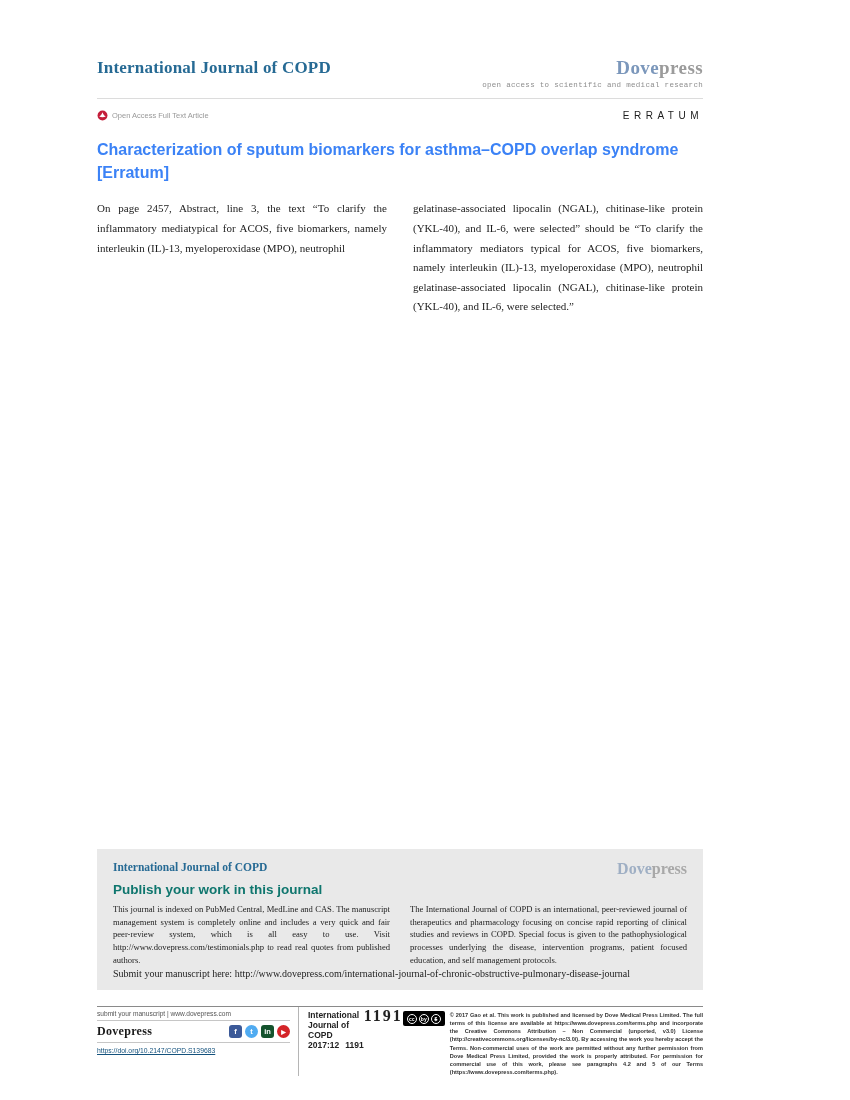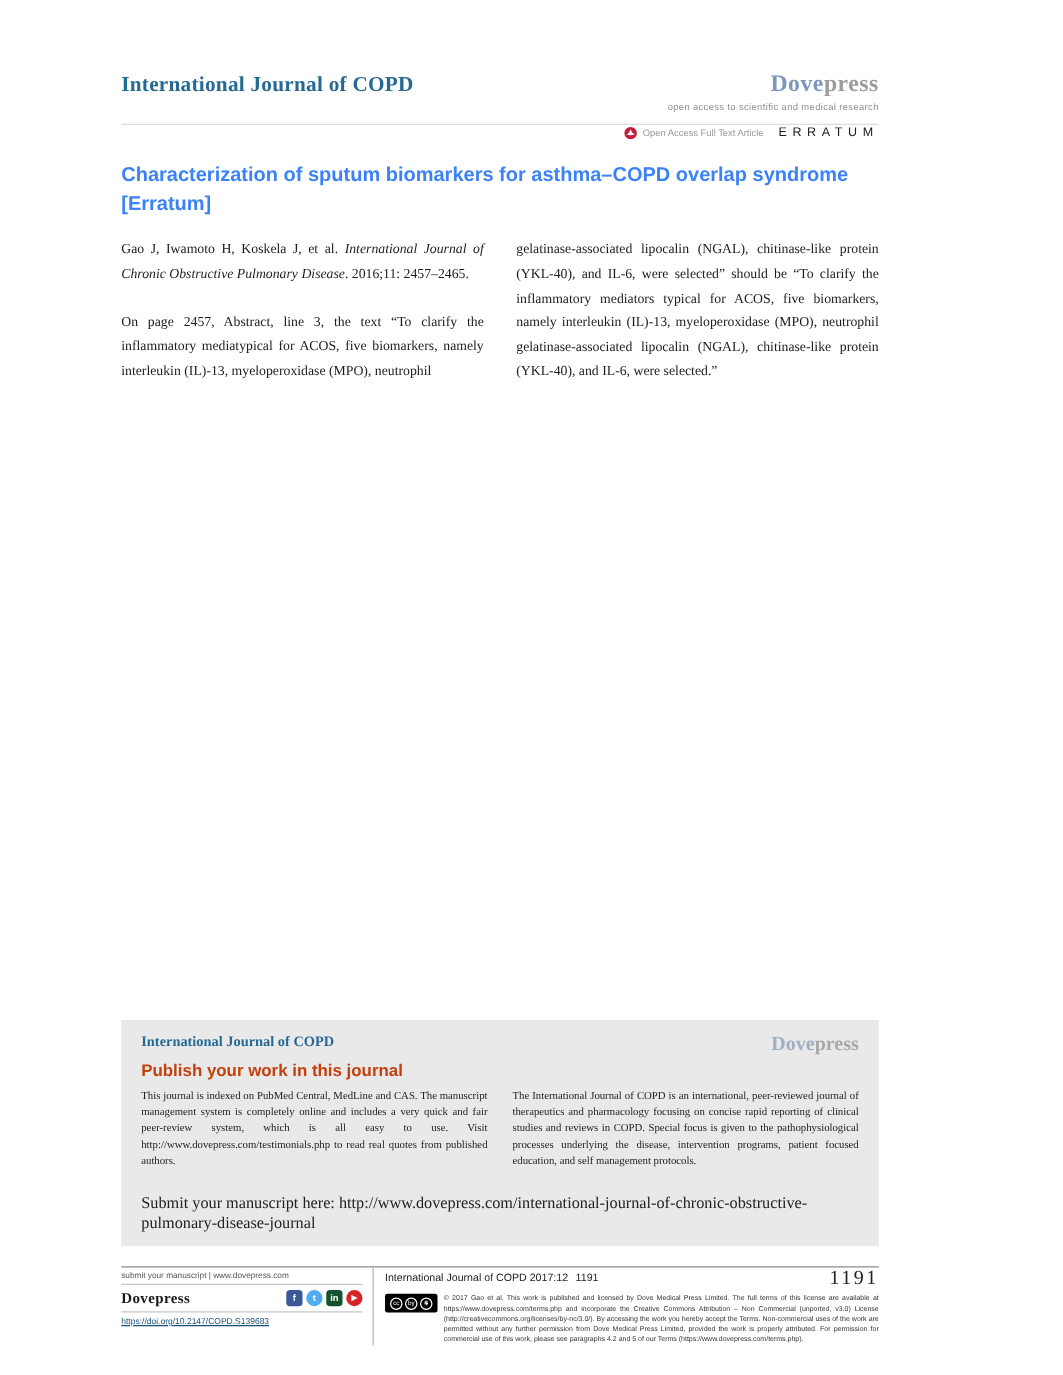--- a/index.html
+++ b/index.html
@@ -11,60 +11,60 @@
     font-family:"Liberation Serif",serif;color:#1a1a1a;
     overflow:hidden;
   }
   
   .masthead{display:flex;justify-content:space-between;align-items:flex-start;}
   .journal-title{font-size:17px;font-weight:bold;color:#266a94;letter-spacing:.2px;}
   .masthead-right{text-align:right;}
   .logo{font-size:19px;font-weight:bold;letter-spacing:.4px;line-height:1;}
   .logo .dove{color:#7b97bb;}
   .logo .press{color:#9b9b9b;}
-  .tagline{font-family:Liberation Sans, sans-serif;font-size:7.5px;color:#8e8e8e;margin-top:4px;letter-spacing:.3px;text-align:right;}
+  .tagline{font-family:Liberation Mono, monospace;font-size:7.5px;color:#8e8e8e;margin-top:4px;letter-spacing:.3px;text-align:right;}
   .head-rule{border-bottom:1px solid #dcdcdc;margin-top:9px;}
   
-  .meta-row{display:flex;justify-content:flex-end;align-items:center;margin-top:1px;gap:12px;}
+  .meta-row{display:flex;justify-content:space-between;align-items:center;margin-top:11px;gap:12px;}
   .open-access{display:flex;align-items:center;gap:4px;font-family:"Liberation Sans",sans-serif;font-size:7.5px;color:#999;}
   .oa-icon svg{width:11px;height:11px;display:block;}
   .article-type{font-family:"Liberation Sans",sans-serif;font-size:10px;letter-spacing:4.5px;color:#1c1c1c;}
   
   .title{font-family:"Liberation Sans",sans-serif;font-size:16px;font-weight:bold;color:#3b82f6;line-height:1.45;margin-top:17px;max-width:620px;}
   
   .body-cols{display:flex;gap:26px;margin-top:15px;}
   .col{flex:1;min-width:0;}
   .col p{font-size:11px;line-height:1.78;text-align:justify;color:#1c1c1c;}
   .col p + p{margin-top:19px;}
   .col p em{font-style:italic;}
   
   .journal-box{margin-top:auto;background:#e9e9e9;padding:12px 16px 11px;}
   .box-head{display:flex;justify-content:space-between;align-items:flex-start;}
   .box-journal{font-size:11.5px;font-weight:bold;color:#266a94;}
   .box-logo{font-size:16px;font-weight:bold;line-height:1;}
   .box-logo .dove{color:#9fafc4;}
   .box-logo .press{color:#a8a8a8;}
-  .box-heading{font-family:"Liberation Sans",sans-serif;font-size:13.5px;font-weight:bold;margin-top:5px;color:#c2410c;}
+  .box-heading{font-family:"Liberation Sans",sans-serif;font-size:13.5px;font-weight:bold;margin-top:5px;color:#0f766e;}
   .box-cols{display:flex;gap:20px;margin-top:6px;}
   .box-col{flex:1;font-size:8.6px;line-height:1.5;text-align:justify;color:#222;}
-  .box-submit{margin-top:19px;font-size:13px;color:#222;}
+  .box-submit{margin-top:1px;font-size:10px;color:#222;}
   
   .bottom{margin-top:16px;border-top:1px solid #8a8a8a;display:flex;}
   .b-left{width:202px;padding:3px 8px 0 0;border-right:1px solid #b5b5b5;}
   .b-note{font-family:"Liberation Sans",sans-serif;font-size:6.6px;color:#555;padding-bottom:3px;border-bottom:1px solid #c6c6c6;}
   .b-logo-row{display:flex;justify-content:space-between;align-items:center;padding:3px 0;border-bottom:1px solid #c6c6c6;}
   .b-logo{font-size:12px;font-weight:bold;color:#1a1a1a;letter-spacing:.3px;}
   .social{display:flex;gap:3px;}
   .s-icon{width:13px;height:13px;border-radius:3px;color:#fff;font-family:"Liberation Sans",sans-serif;font-size:7.5px;font-weight:bold;display:flex;align-items:center;justify-content:center;cursor:pointer;}
   .s-fb{background:#3b5998;}
   .s-tw{background:#50abf1;border-radius:50%;}
   .s-li{background:#14532d;}
   .s-yt{background:#d42428;border-radius:50%;font-size:6px;}
   .b-doi{font-family:"Liberation Sans",sans-serif;font-size:6.8px;color:#14527d;padding-top:4px;text-decoration:underline;cursor:pointer;}
-  .b-right{flex:1;padding-left:9px;display:flex;flex-direction:column;}
+  .b-right{flex:1;padding-left:9px;display:flex;font-weight:bold;}
   .b-top{display:flex;justify-content:space-between;align-items:flex-start;}
   .citation{font-family:"Liberation Sans",sans-serif;font-size:8.5px;color:#222;margin-top:3px;}
   .citation .cpage{margin-left:6px;}
   .pageno{font-size:16px;letter-spacing:2px;color:#222;line-height:1.1;}
   .license-row{display:flex;gap:5px;margin-top:4px;align-items:flex-start;}
   .cc-badge{flex:0 0 auto;width:42px;height:15px;background:#000;border-radius:2px;display:flex;align-items:center;justify-content:center;gap:2px;}
   .cc-circle{width:10px;height:10px;border:1px solid #fff;border-radius:50%;color:#fff;font-family:"Liberation Sans",sans-serif;font-size:5px;display:flex;align-items:center;justify-content:center;}
   .cc-circle.nc{text-decoration:line-through;}
   .license-text{font-family:"Liberation Sans",sans-serif;font-size:5.6px;line-height:1.45;text-align:justify;color:#333;flex:1;}
 </style>
@@ -92,21 +92,20 @@
       </span>
       <span>Open Access Full Text Article</span>
     </div>
     <div class="article-type">ERRATUM</div>
   </div>
 
   <h1 class="title">Characterization of sputum biomarkers for asthma–COPD overlap syndrome [Erratum]</h1>
 
   <div class="body-cols">
     <div class="col">
-      <p class="ref"><span>Gao J, Iwamoto H, Koskela J, et al. </span><em>International Journal of Chronic Obstructive Pulmonary Disease</em><span>. 2016;11: 2457–2465.</span></p>
       <p>On page 2457, Abstract, line 3, the text “To clarify the inflammatory mediatypical for ACOS, five biomarkers, namely interleukin (IL)-13, myeloperoxidase (MPO), neutrophil</p>
     </div>
     <div class="col">
       <p>gelatinase-associated lipocalin (NGAL), chitinase-like protein (YKL-40), and IL-6, were selected” should be “To clarify the inflammatory mediators typical for ACOS, five biomarkers, namely interleukin (IL)-13, myeloperoxidase (MPO), neutrophil gelatinase-associated lipocalin (NGAL), chitinase-like protein (YKL-40), and IL-6, were selected.”</p>
     </div>
   </div>
 
   <section class="journal-box">
     <div class="box-head">
       <div class="box-journal">International Journal of COPD</div>

